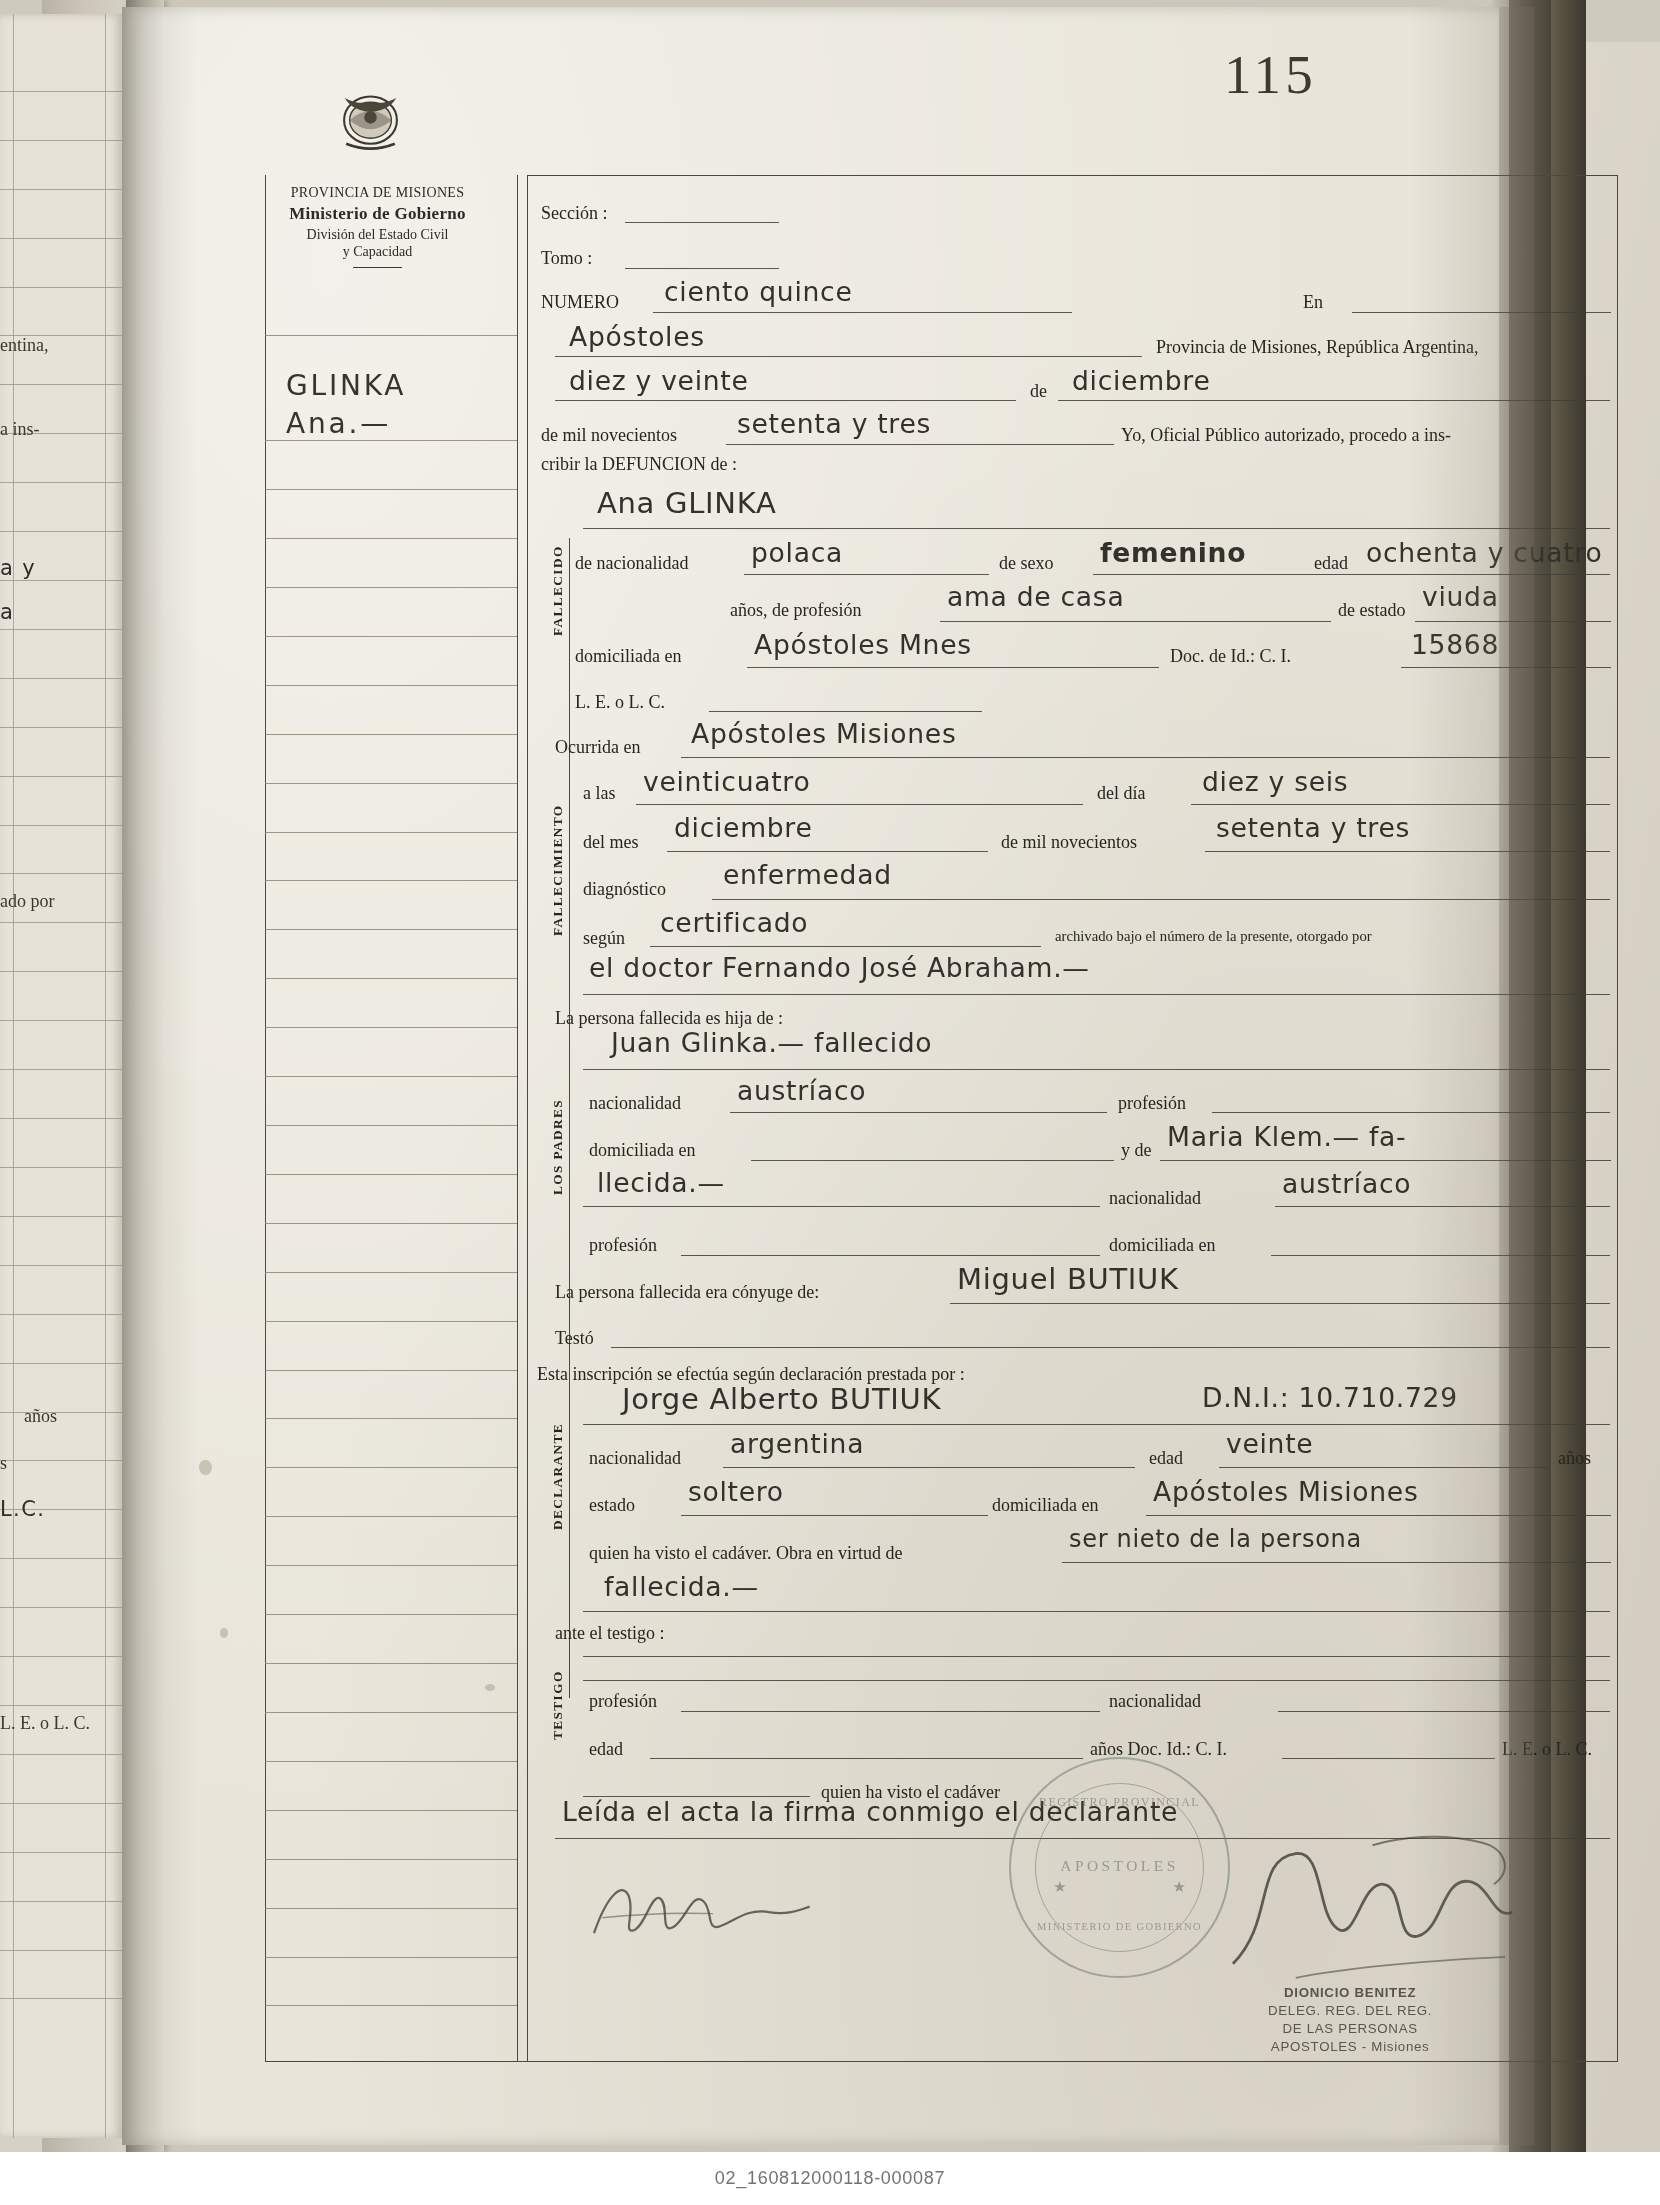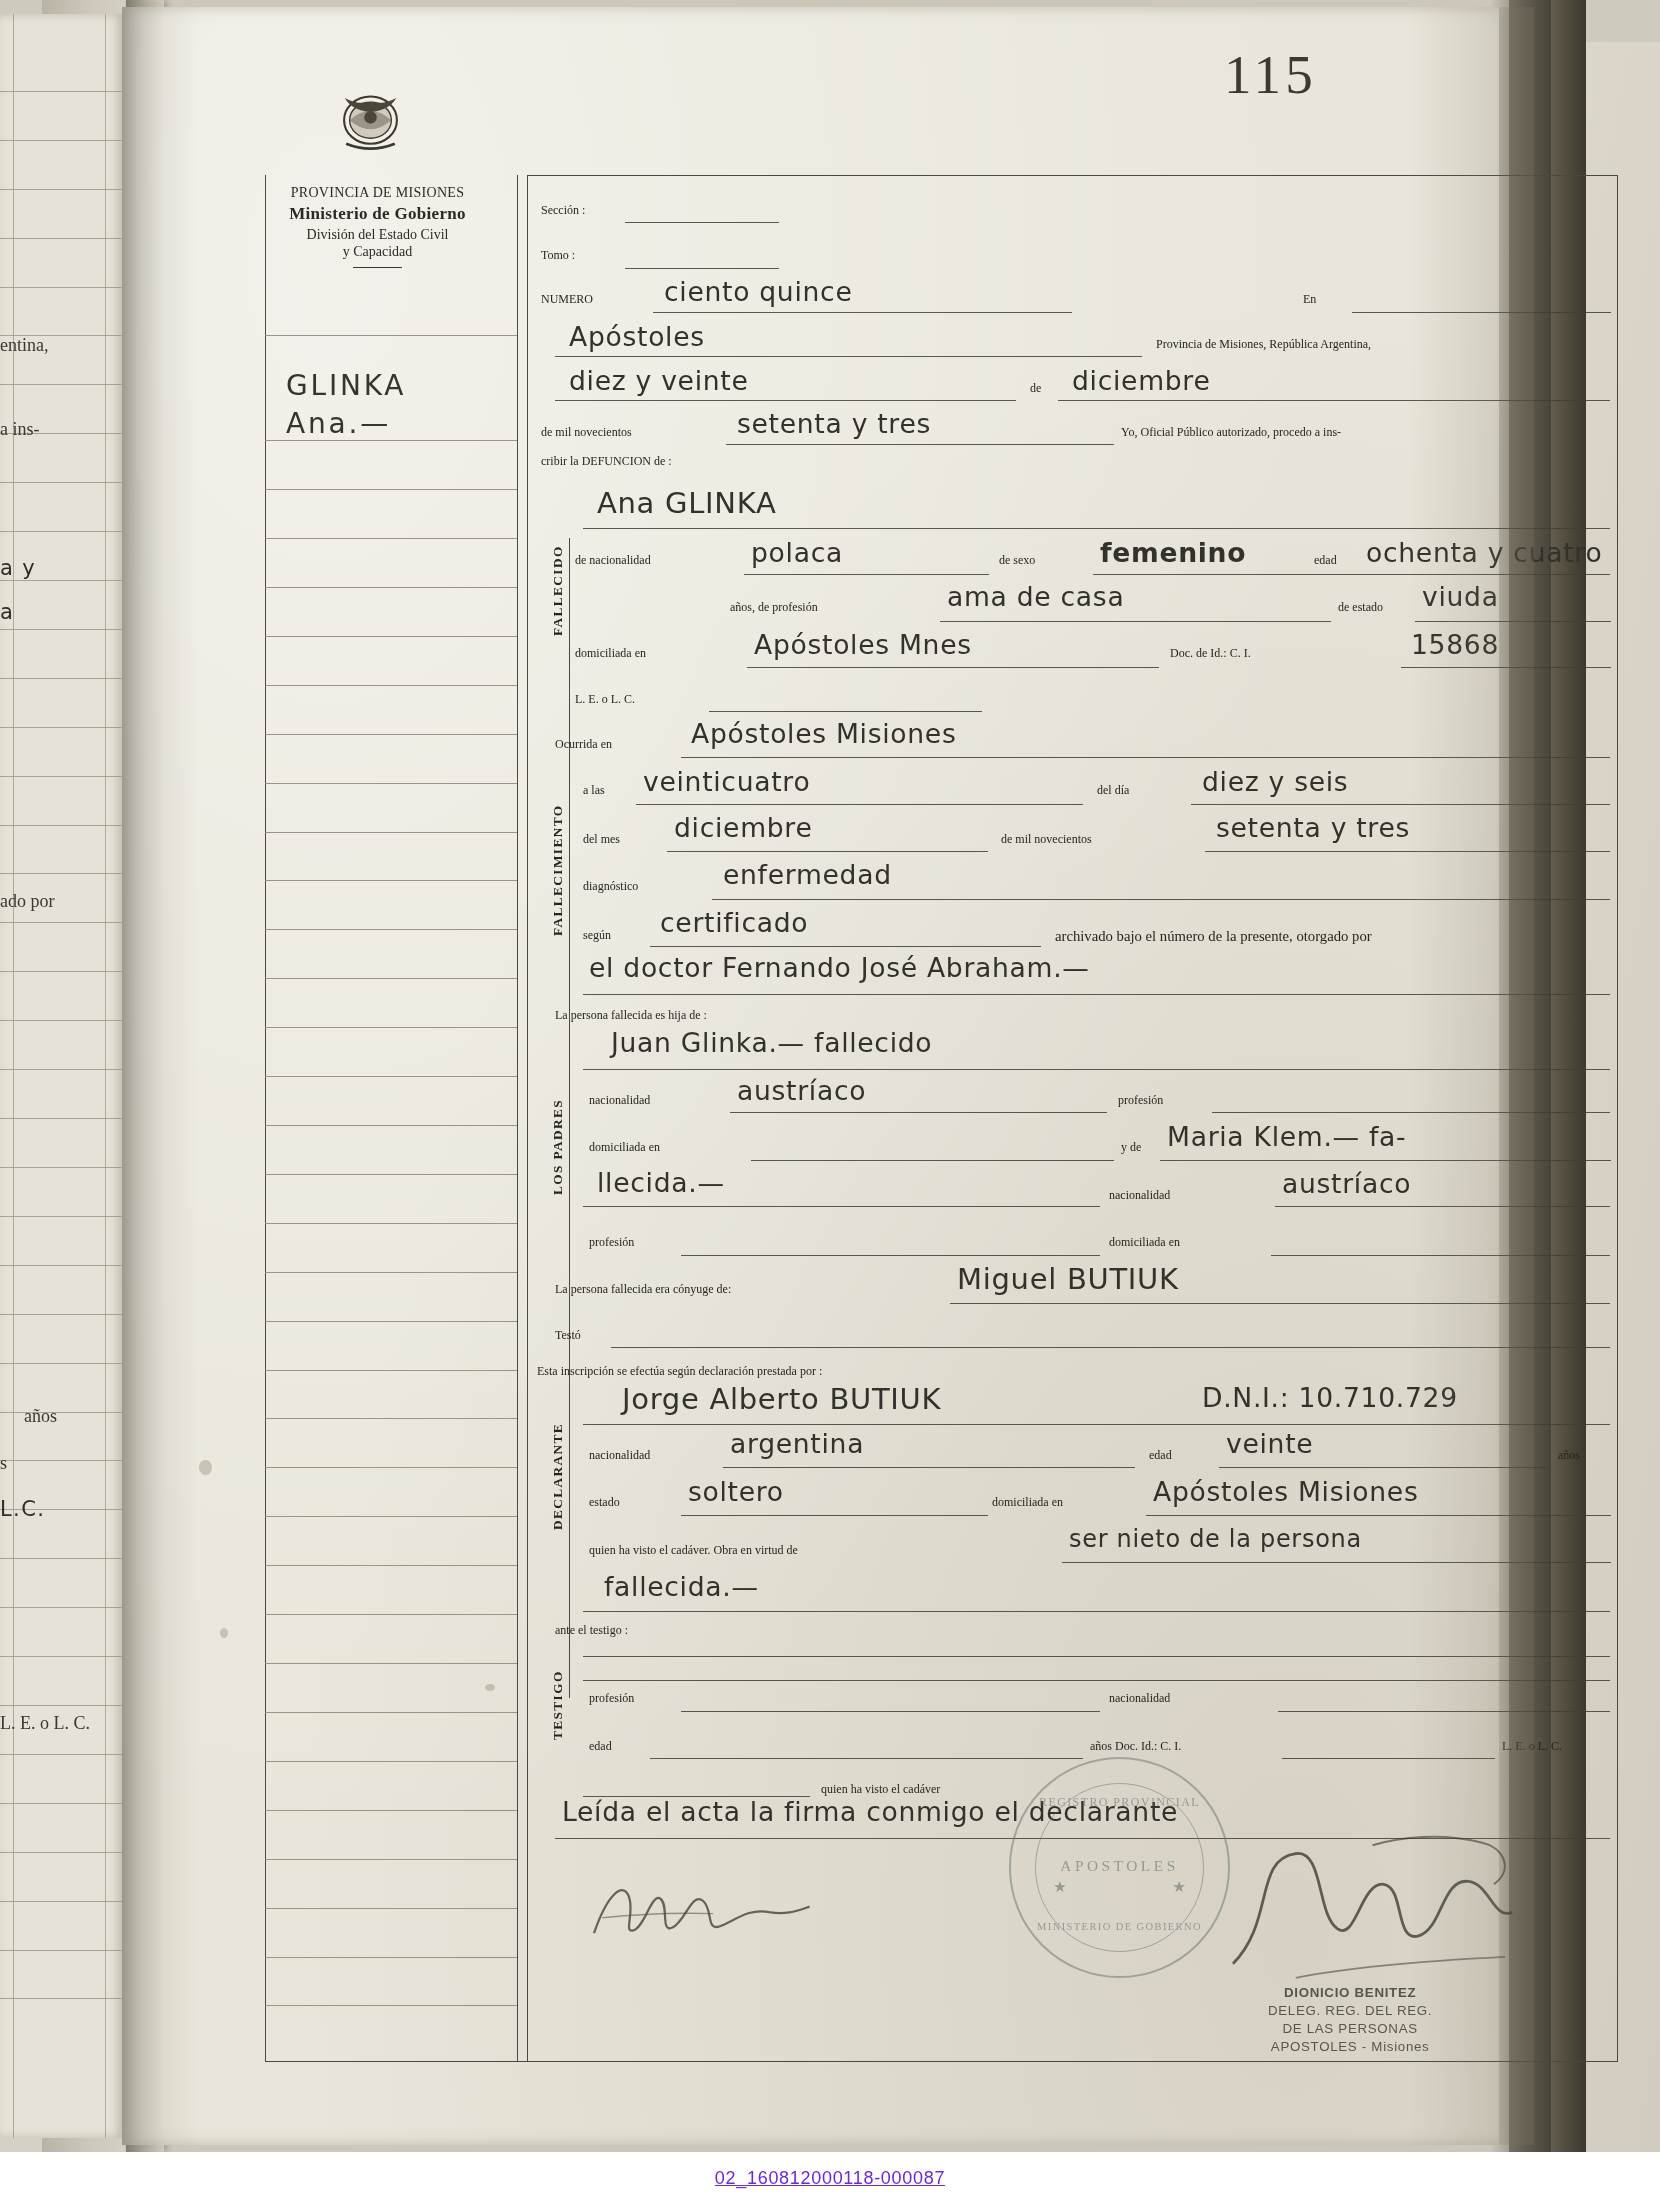--- a/index.html
+++ b/index.html
@@ -172,21 +172,21 @@
   }
   .frame-h {
     position: absolute;
     height: 1.4px;
     background: #4a4840;
   }
   
   .lbl {
     position: absolute;
     font-family: "Liberation Serif", serif;
-    font-size: 12px;
+    font-size: 18px;
     color: #26251f;
     white-space: nowrap;
   }
   .lbl.sm { font-size: 14.7px; }
   .rule-line {
     position: absolute;
     height: 1.4px;
     background: #3f3d35;
     opacity: .85;
   }
@@ -266,23 +266,22 @@
     position: absolute;
     left: 0; bottom: 0; width: 1660px; height: 53px;
     background: #ffffff;
     display: flex;
     align-items: center;
     justify-content: center;
   }
   .caption-bar span {
     font-family: "Liberation Sans", sans-serif;
     font-size: 18px;
-    color: #6d28d9;
+    color: #737373;
     letter-spacing: 0.7px;
-    text-decoration: underline;
   }
   .spot {
     position: absolute;
     border-radius: 50%;
     background: rgba(120,110,85,.30);
   }
 </style>
 </head>
 <body>
 

